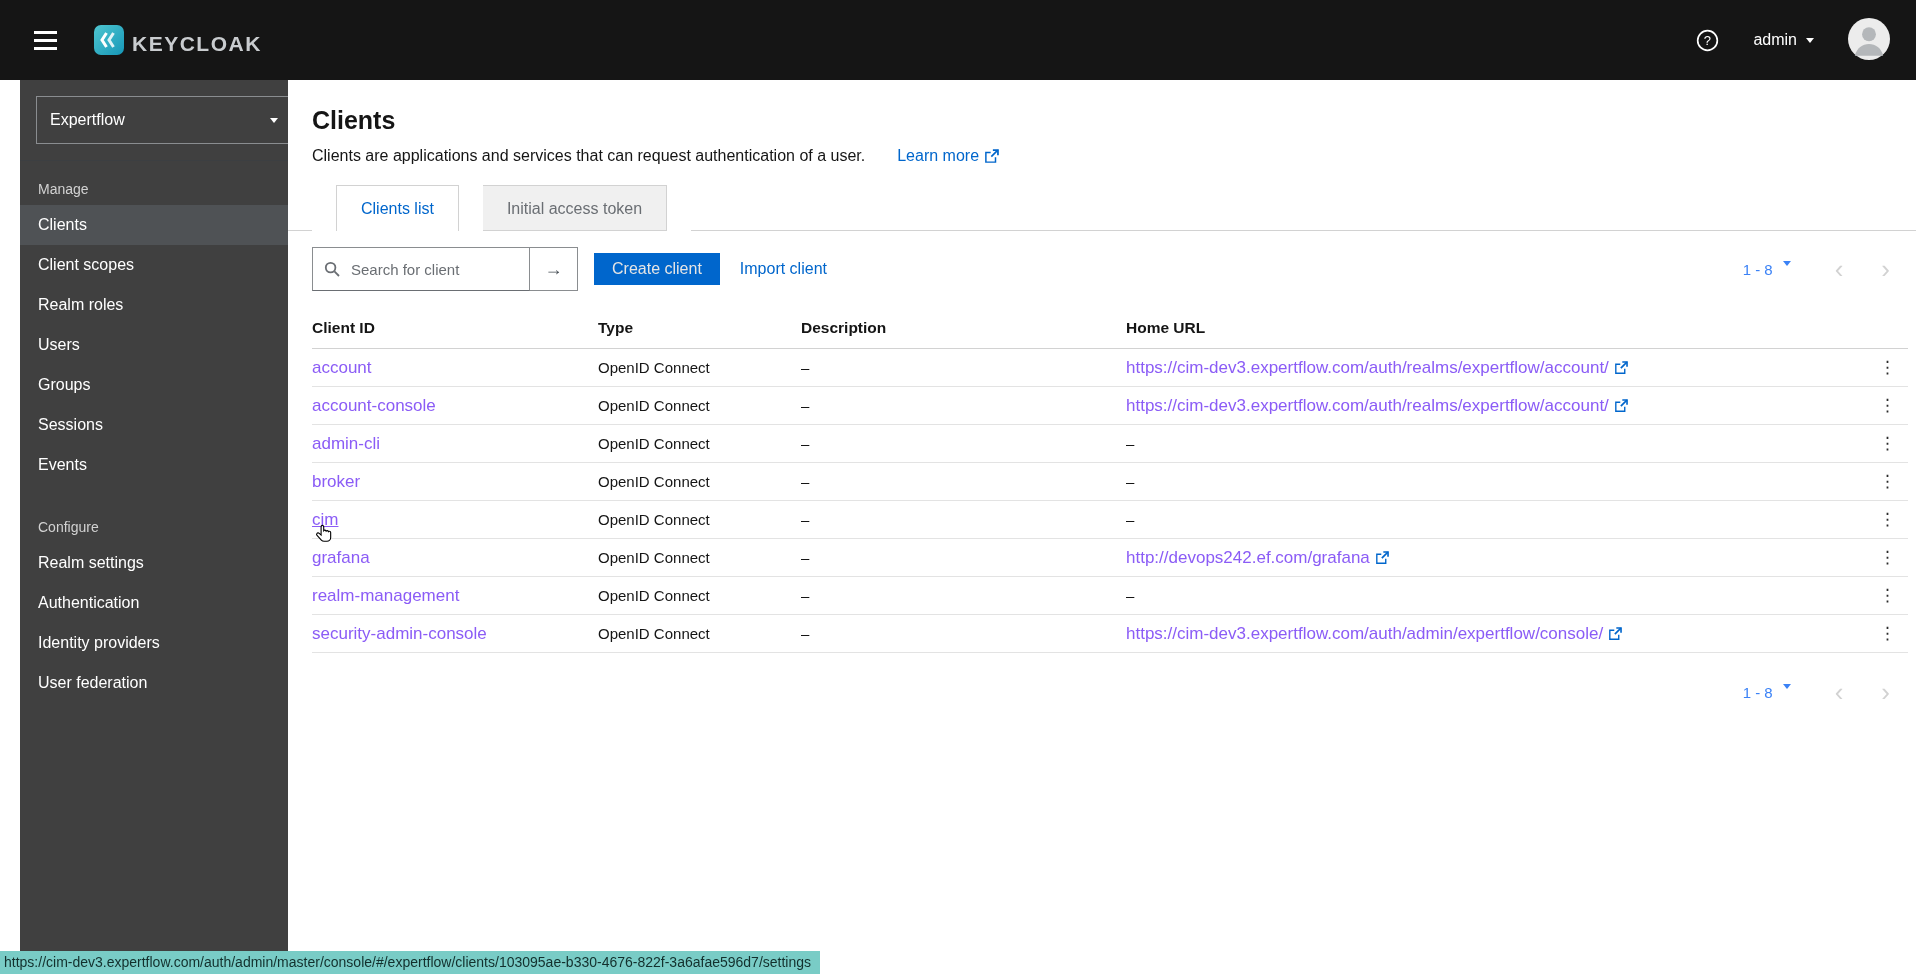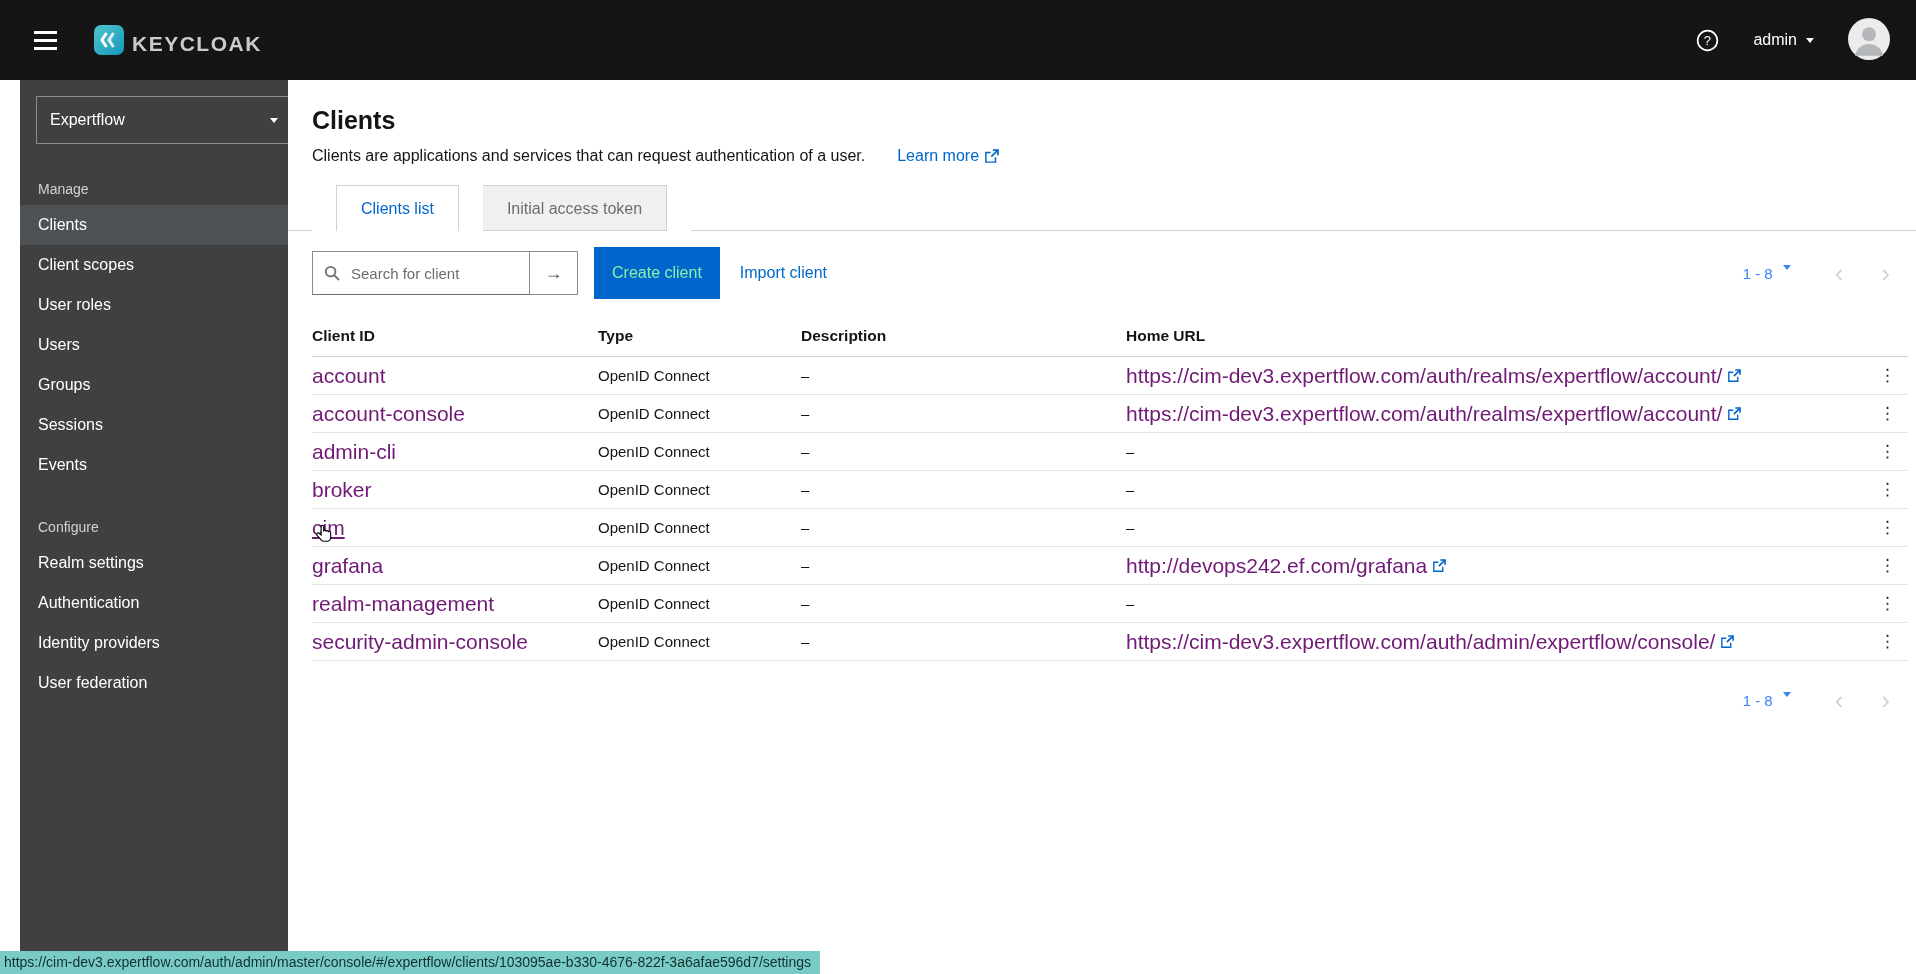--- a/index.html
+++ b/index.html
@@ -56,34 +56,34 @@
 
   .toolbar { display:flex; align-items:center; gap:16px; padding:16px 16px 16px 24px; }
   .search-group { position:relative; display:flex; }
   .search-input {
     width:218px; height:44px; border:1px solid #8a8d90; border-bottom-color:#6a6e73;
     padding:0 10px 0 38px; font-size:15px; color:#151515; font-family:inherit;
   }
   .search-input::placeholder { color:#6a6e73; opacity:1; }
   .search-icon { position:absolute; left:12px; top:14px; pointer-events:none; }
   .search-submit { width:48px; height:44px; background:#fff; border:1px solid #8a8d90; border-left:none; font-size:18px; color:#495057; cursor:pointer; font-family:inherit; }
-  .btn-primary { height:52px; background:#0066cc; color:#86efac; border:none; padding:0 18px; font-size:16px; cursor:pointer; font-family:inherit; }
+  .btn-primary { height:32px; background:#0066cc; color:#e5e5e5; border:none; padding:0 18px; font-size:16px; cursor:pointer; font-family:inherit; }
   .link-button { background:none; border:none; color:#0066cc; font-size:16px; cursor:pointer; font-family:inherit; padding:0 4px; }
   .toolbar-right { margin-left:auto; display:flex; align-items:center; }
   .pagination-toggle { background:none; border:none; display:flex; align-items:flex-start; gap:10px; font-size:15px; color:#3b82f6; cursor:pointer; font-family:inherit; padding:0 6px; }
   .pg-nav { display:flex; margin-left:28px; gap:18px; align-items:center; }
   .pg-chevron { background:none; border:none; font-size:26px; color:#d2d2d2; line-height:1; padding:0 10px; cursor:default; font-family:inherit; }
 
   
   .table { margin:0 8px 0 24px; }
   .tr { display:grid; grid-template-columns:286px 203px 325px 1fr 48px; align-items:center; height:38px; border-bottom:1px solid #e3e3e3; }
   .tr.head { height:42px; border-bottom:1px solid #d2d2d2; }
   .th { font-size:15.5px; font-weight:bold; color:#151515; }
   .td { font-size:15px; color:#151515; padding-right:14px; white-space:nowrap; overflow:hidden; }
-  .link { color:#701a75; text-decoration:none; font-size:21px; display:inline-flex; align-items:center; gap:6px; }
+  .link { color:#8b5cf6; text-decoration:none; font-size:17px; display:inline-flex; align-items:center; gap:6px; }
   .link:hover, .link.hovered { text-decoration:underline; }
   .td-kebab { text-align:right; padding-right:0; }
   .kebab { background:none; border:none; font-size:17px; color:#2b2b2b; cursor:pointer; padding:4px 12px; line-height:1; font-family:inherit; }
 
   .bottom-pagination { display:flex; justify-content:flex-end; align-items:center; padding:26px 16px 0; }
 
   
   .statusbar {
     position:absolute; left:0; bottom:0; background:#79ccc6; color:#13302d;
     font-size:14px; padding:3px 9px 4px 4px; white-space:nowrap;
@@ -140,21 +140,21 @@
     <button class="realm-select">
       <span>Expertflow</span>
       <span class="caret"></span>
     </button>
   </div>
 
   <div class="nav-section-title">Manage</div>
   <ul class="nav">
     <li class="nav-item active">Clients</li>
     <li class="nav-item">Client scopes</li>
-    <li class="nav-item">User roles</li>
+    <li class="nav-item">Realm roles</li>
     <li class="nav-item">Users</li>
     <li class="nav-item">Groups</li>
     <li class="nav-item">Sessions</li>
     <li class="nav-item">Events</li>
   </ul>
 
   <div class="nav-gap"></div>
   <div class="nav-section-title">Configure</div>
   <ul class="nav">
     <li class="nav-item">Realm settings</li>

